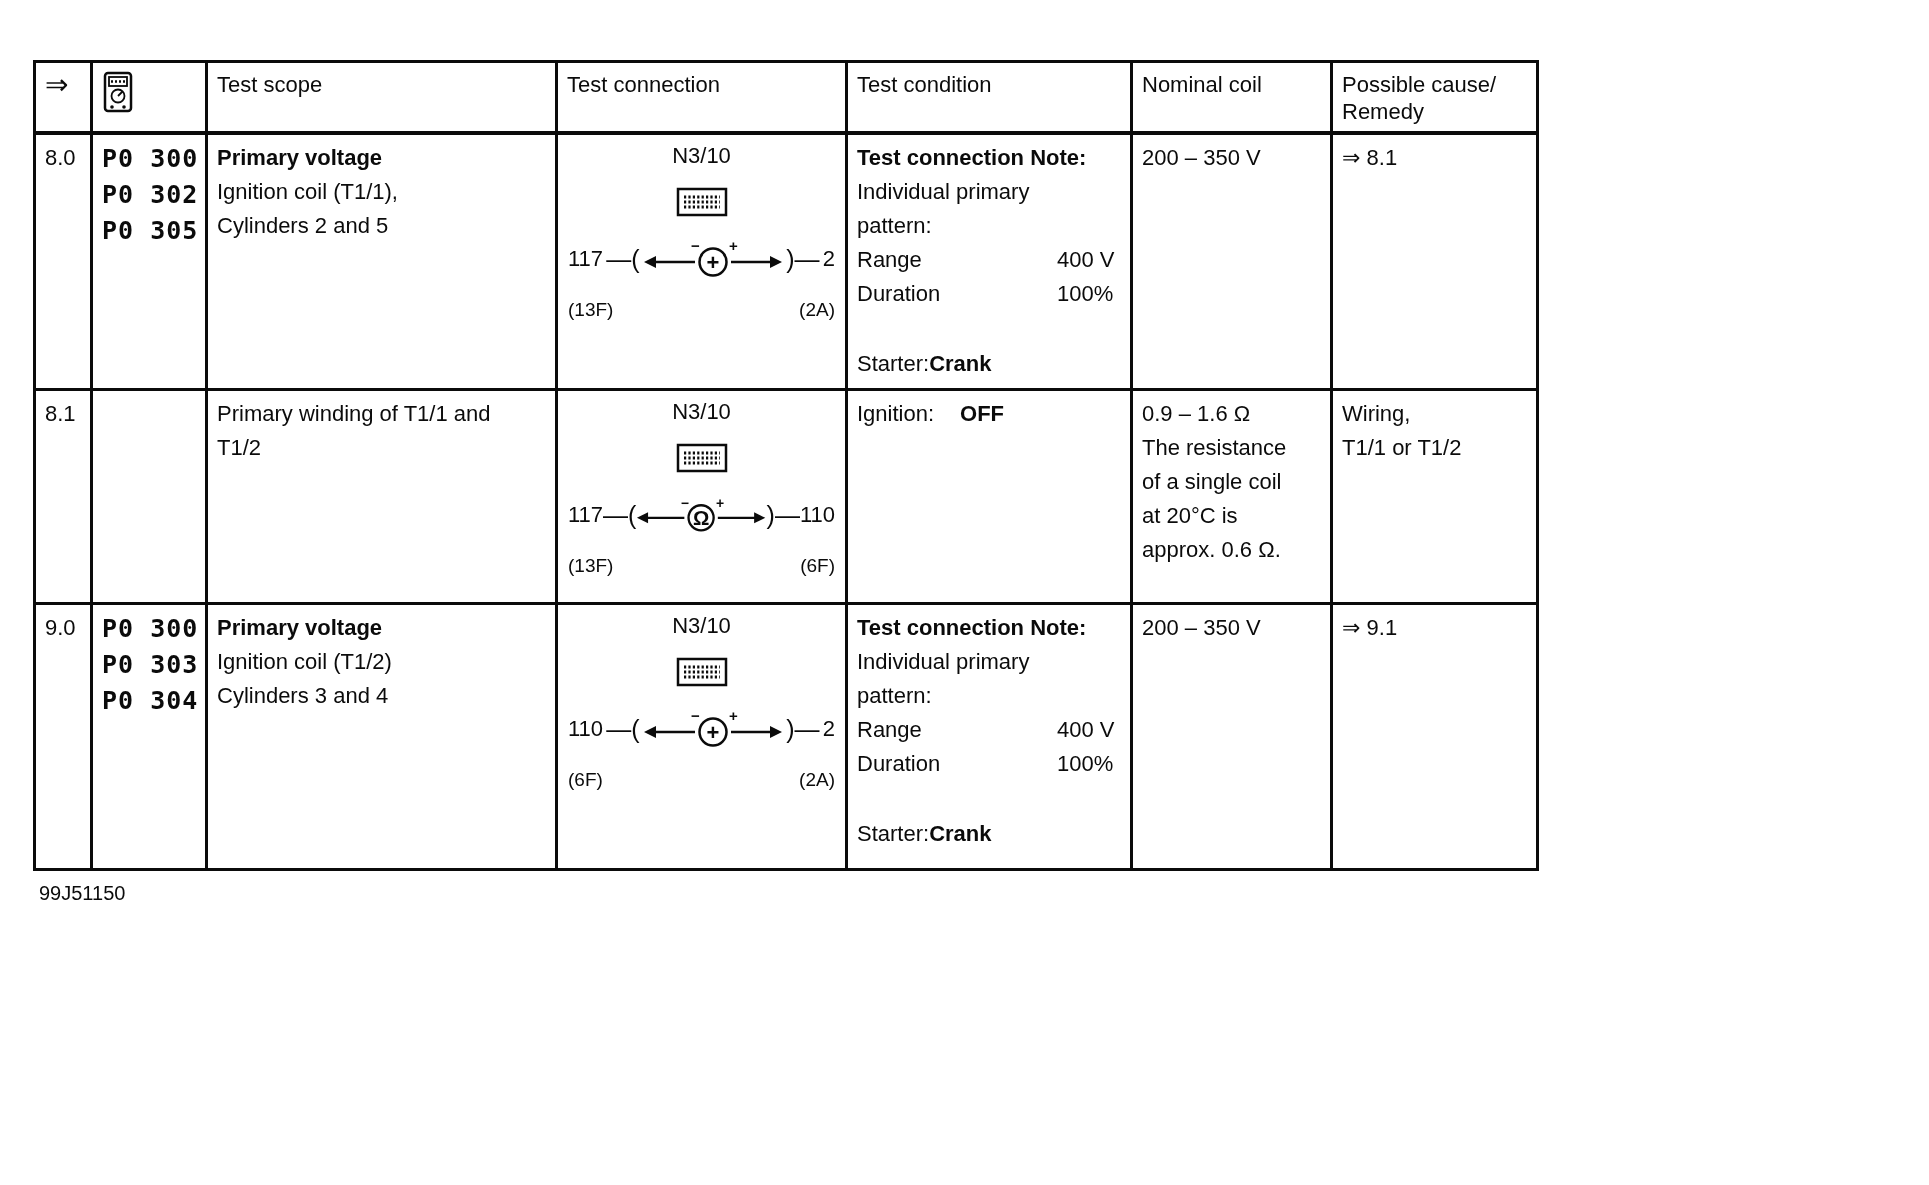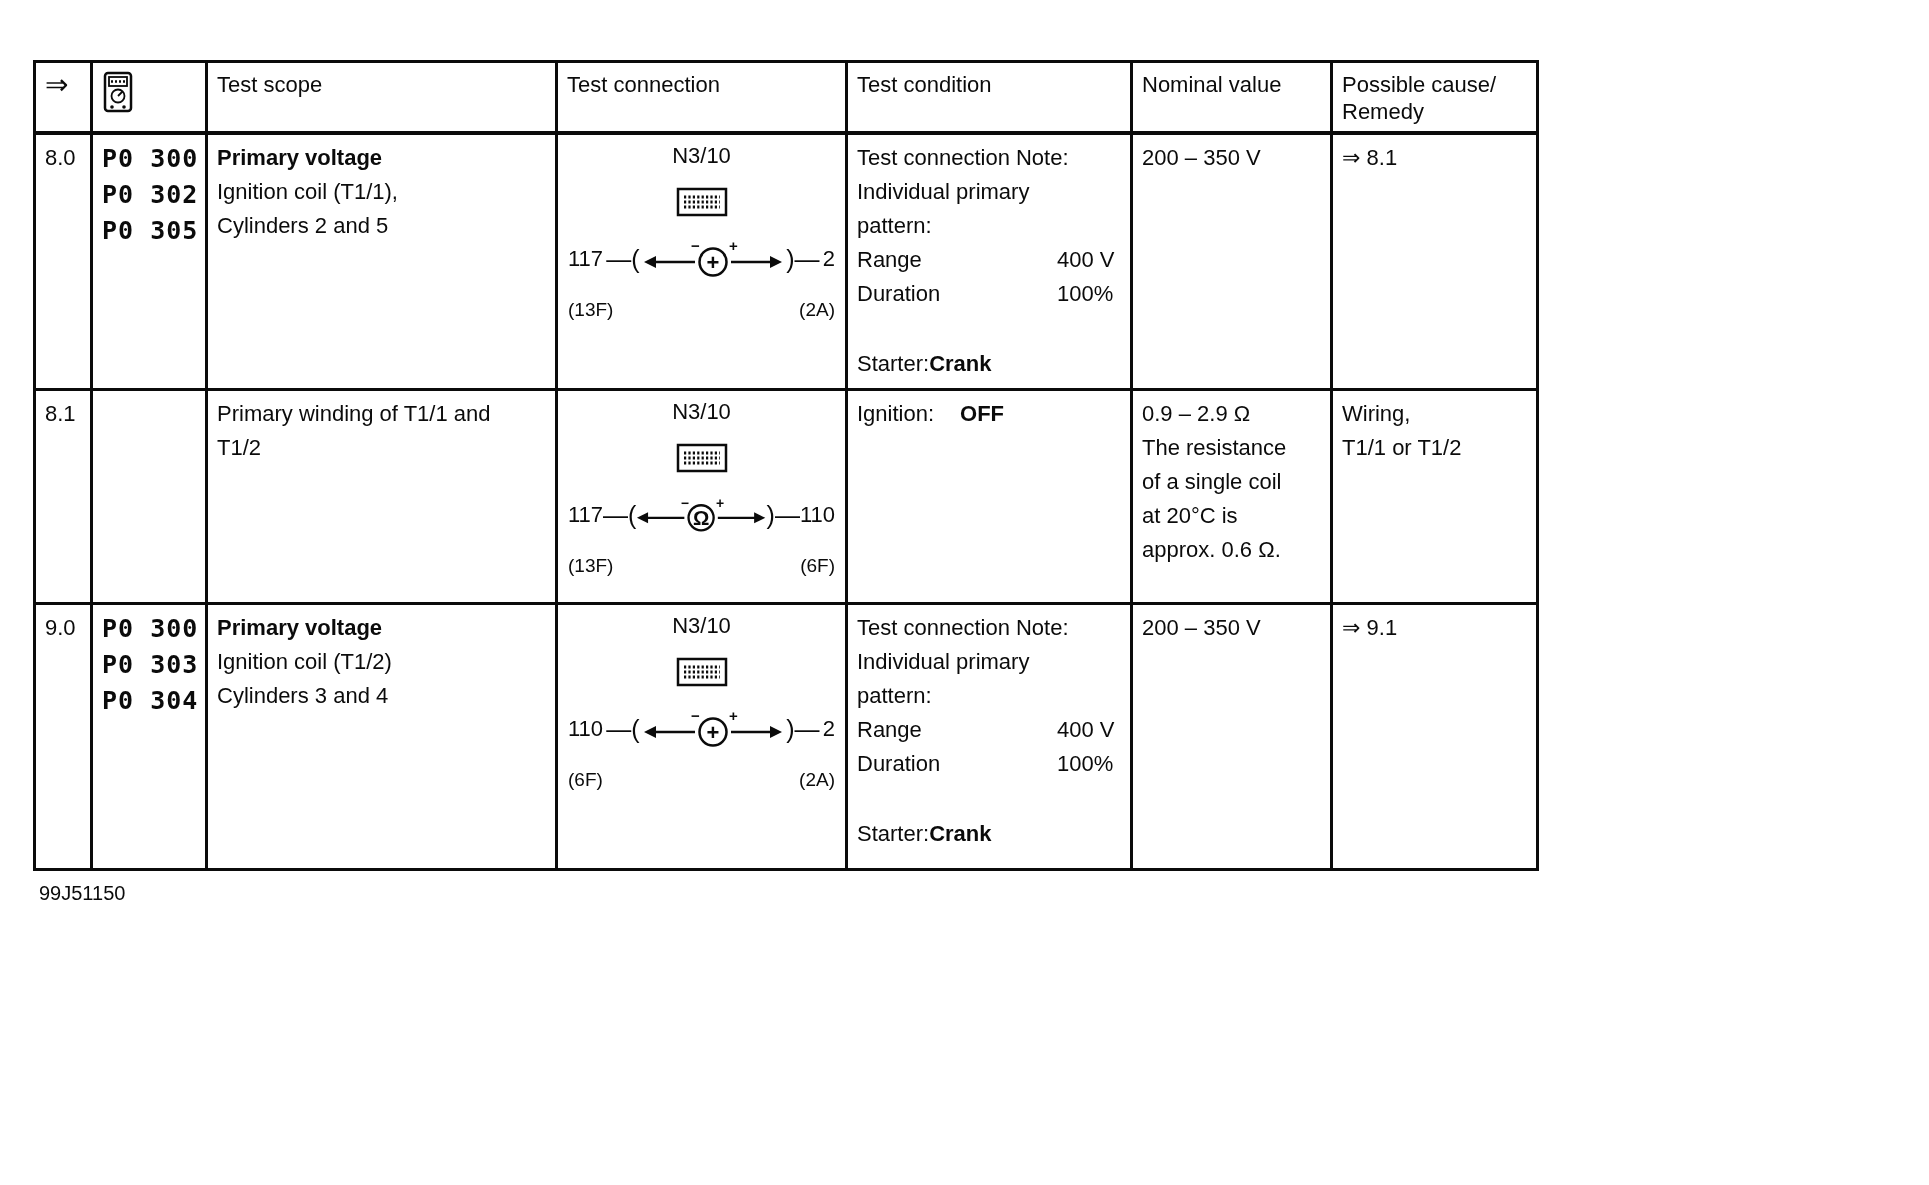--- a/index.html
+++ b/index.html
@@ -9,21 +9,21 @@
 
   table.grid { position:absolute; left:33px; top:60px; border-collapse:collapse; table-layout:fixed; width:1503px; }
   .grid td { border:3px solid #0b0b0b; vertical-align:top; padding:6px 9px; font-size:22px; line-height:34px; background:#fff; }
   .grid tr.hdr td { border-bottom:4px solid #0b0b0b; font-size:22px; line-height:27px; padding-top:8px; }
 
   .arrow-hdr { font-size:28px; line-height:28px; }
   .step { font-size:22px; line-height:26px; }
 
   .po-code { font-family:"DejaVu Sans Mono", monospace; font-weight:700; font-size:25px; line-height:36px; letter-spacing:1px; white-space:nowrap; }
 
-  .bold { font-weight:400; }
+  .bold { font-weight:700; }
   .scope-title { font-weight:700; }
 
   
   .conn { display:flex; flex-direction:column; align-items:center; gap:18px; padding-top:2px; }
   .conn-device { font-size:22px; line-height:26px; }
   .probe-row { display:flex; width:100%; align-items:center; justify-content:space-between; padding:0 1px; margin-top:4px; }
   .pin { font-size:22px; line-height:26px; white-space:nowrap; }
   .clip { font-size:25px; line-height:26px; white-space:nowrap; }
   .sub-row { display:flex; width:100%; justify-content:space-between; font-size:19px; line-height:22px; margin-top:2px; padding:0 1px; }
 
@@ -75,21 +75,21 @@
       <td>
         <span>Test scope</span>
       </td>
       <td>
         <span>Test connection</span>
       </td>
       <td>
         <span>Test condition</span>
       </td>
       <td>
-        <span>Nominal value</span>
+        <span>Nominal coil</span>
       </td>
       <td>
         <div>Possible cause/</div>
         <div>Remedy</div>
       </td>
     </tr>
 
     <tr style="height:256px">
       <td>
         <span class="step">8.0</span>
@@ -198,21 +198,21 @@
             <span>(6F)</span>
           </div>
         </div>
       </td>
       <td>
         <div class="ign-line">
           <span>Ignition:</span><span class="sval">OFF</span>
         </div>
       </td>
       <td>
-        <div>0.9 – 2.9 Ω</div>
+        <div>0.9 – 1.6 Ω</div>
         <div>The resistance</div>
         <div>of a single coil</div>
         <div>at 20°C is</div>
         <div>approx. 0.6 Ω.</div>
       </td>
       <td>
         <div>Wiring,</div>
         <div>T1/1 or T1/2</div>
       </td>
     </tr>

